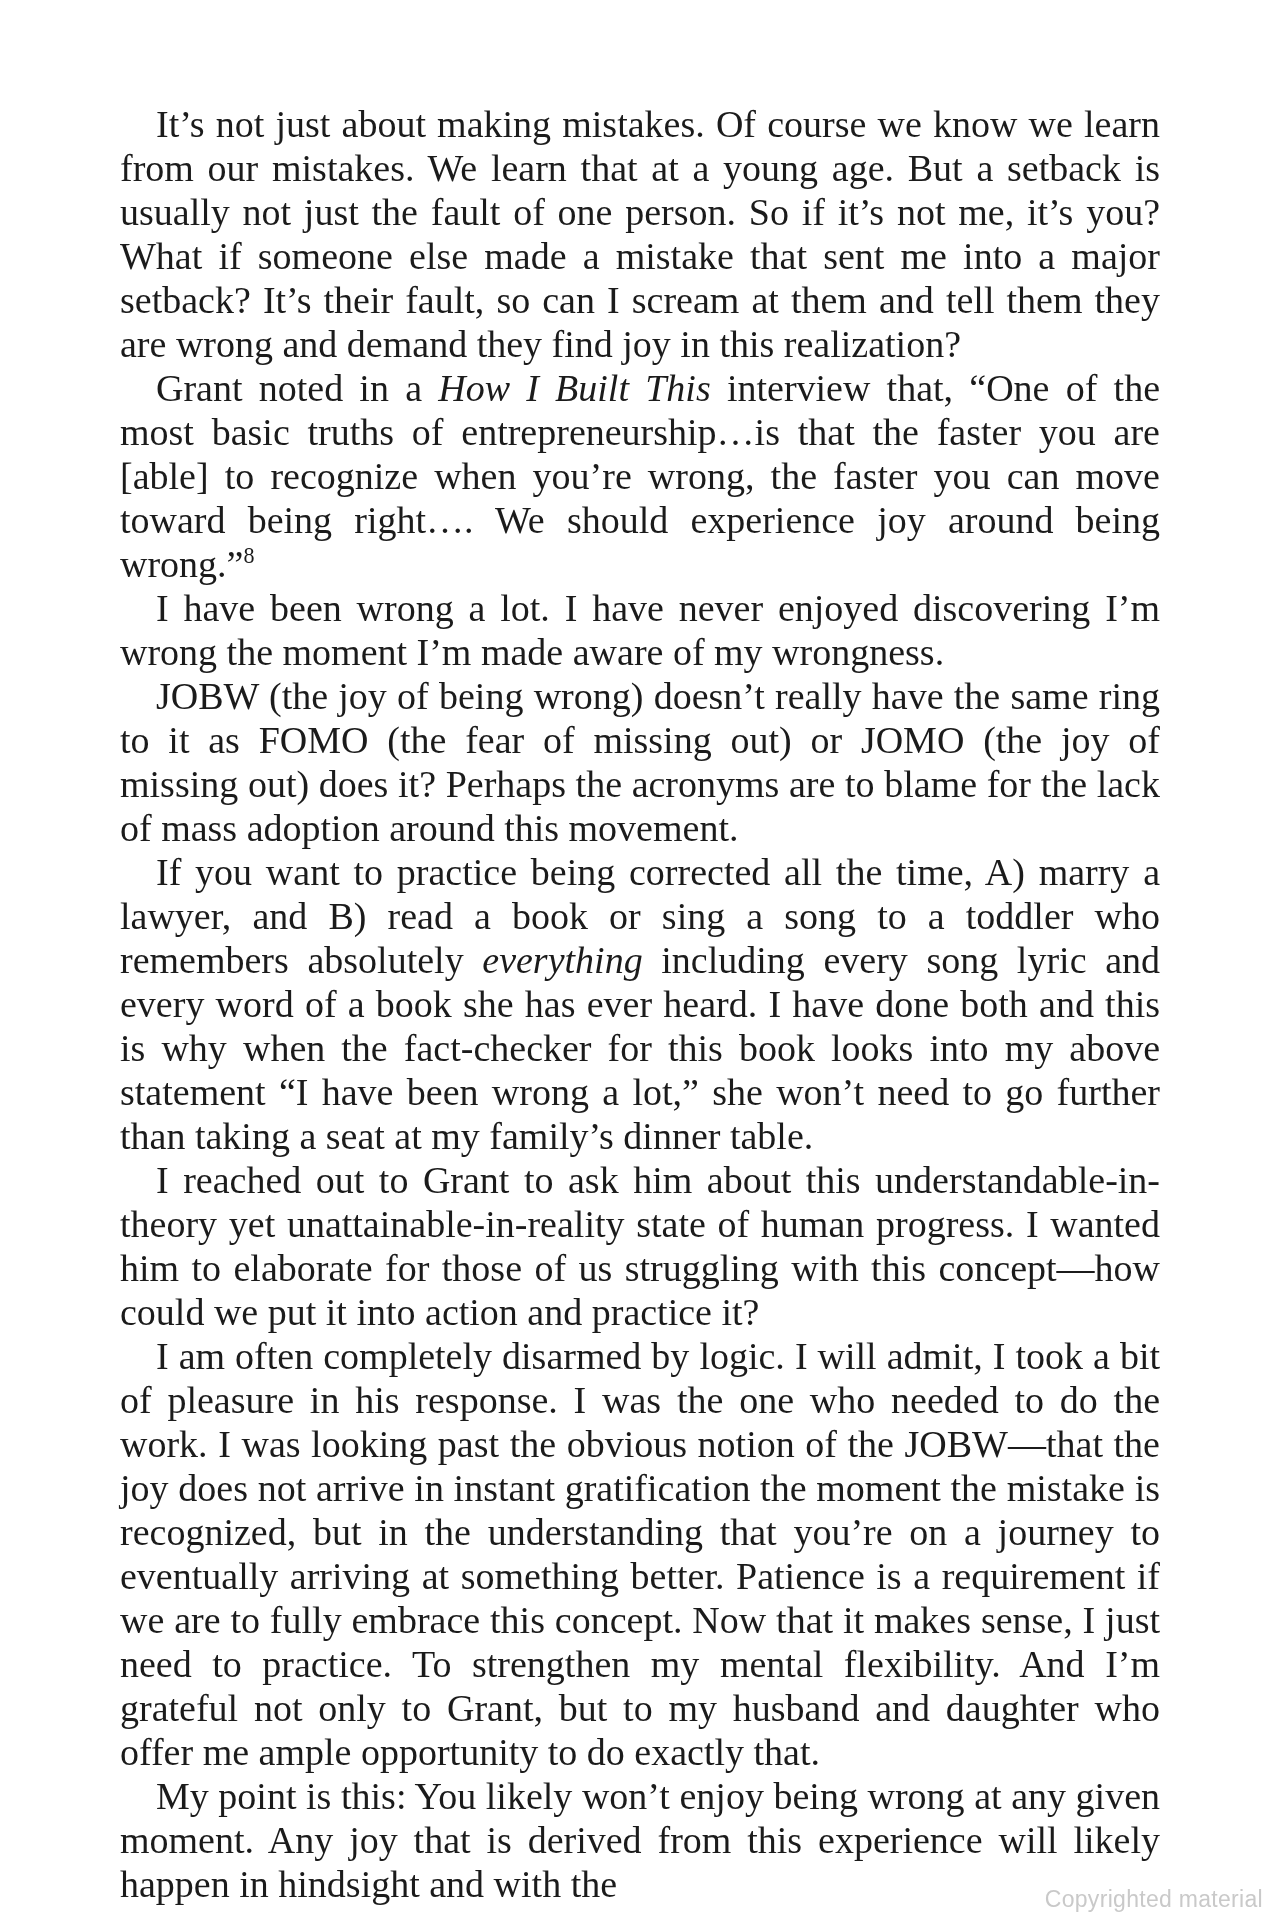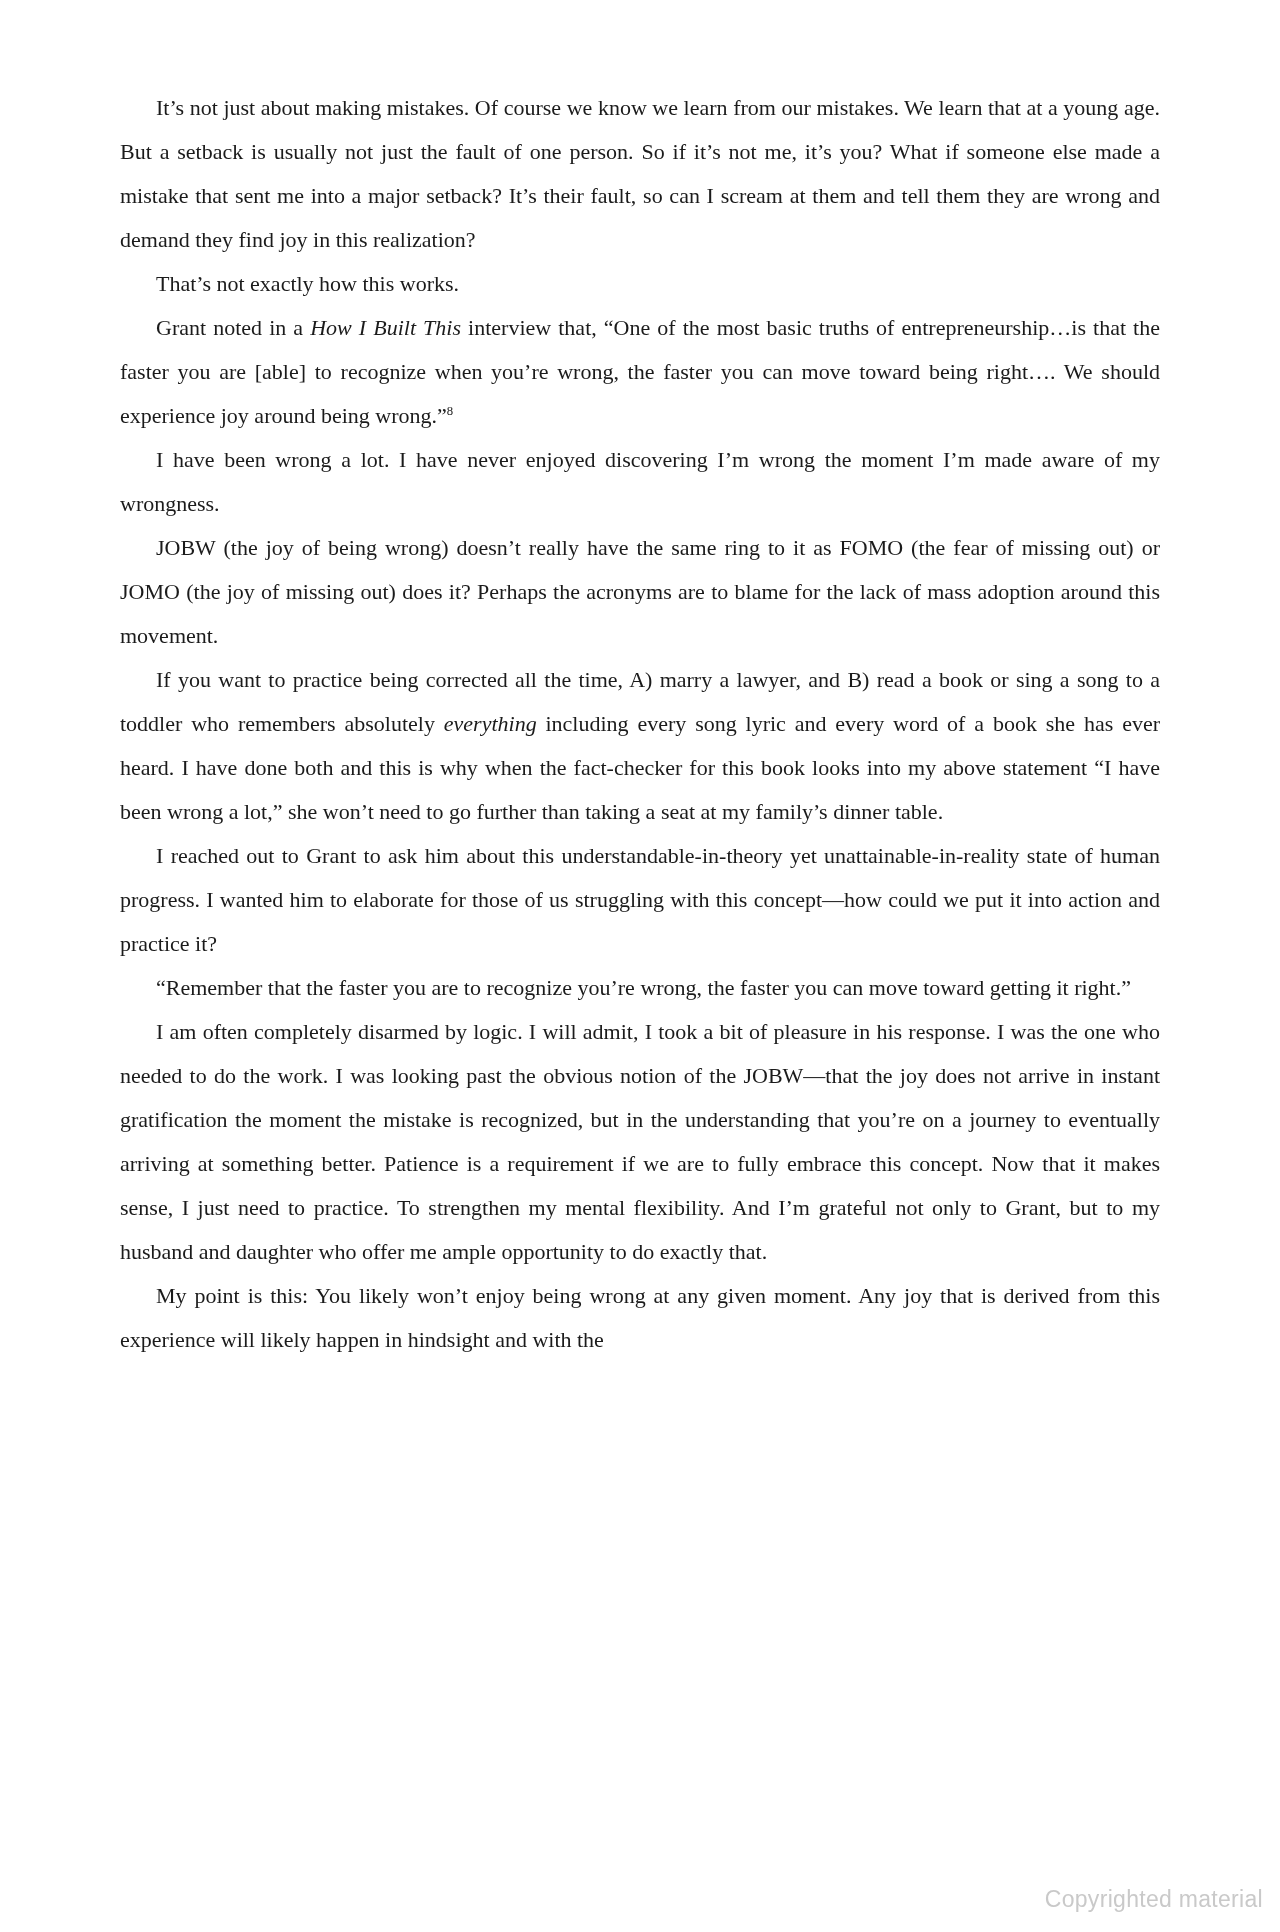--- a/index.html
+++ b/index.html
@@ -18,23 +18,23 @@
     position: relative;
     width: 1280px;
     height: 1932px;
     background: var(--background, #ffffff);
     overflow: hidden;
     font-family: "Liberation Serif", "DejaVu Serif", serif;
   }
   .text-block {
     position: absolute;
     left: 120px;
-    top: 86px;
+    top: 102px;
     width: 1040px;
-    font-size: 22px;
+    font-size: 38px;
     line-height: 44px;
     color: var(--text, #1b1b1b);
     text-align: justify;
   }
   .para {
     margin: 0;
     padding: 0;
     text-indent: 36px;
   }
   .para em {
@@ -56,24 +56,22 @@
     letter-spacing: 0.3px;
     color: var(--watermark, #c9c9c9);
   }
 </style>
 </head>
 <body>
 
 <div class="page">
   <div class="text-block">
       <p class="para"><span>It’s not just about making mistakes. Of course we know we learn from our mistakes. We learn that at a young age. But a setback is usually not just the fault of one person. So if it’s not me, it’s you? What if someone else made a mistake that sent me into a major setback? It’s their fault, so can I scream at them and tell them they are wrong and demand they find joy in this realization?</span></p>
-      <p class="para"><span>That’s not exactly how this works.</span></p>
       <p class="para"><span>Grant noted in a </span><em>How I Built This</em><span> interview that, “One of the most basic truths of entrepreneurship…is that the faster you are [able] to recognize when you’re wrong, the faster you can move toward being right…. We should experience joy around being wrong.”</span><sup>8</sup></p>
       <p class="para"><span>I have been wrong a lot. I have never enjoyed discovering I’m wrong the moment I’m made aware of my wrongness.</span></p>
       <p class="para"><span>JOBW (the joy of being wrong) doesn’t really have the same ring to it as FOMO (the fear of missing out) or JOMO (the joy of missing out) does it? Perhaps the acronyms are to blame for the lack of mass adoption around this movement.</span></p>
       <p class="para"><span>If you want to practice being corrected all the time, A) marry a lawyer, and B) read a book or sing a song to a toddler who remembers absolutely </span><em>everything</em><span> including every song lyric and every word of a book she has ever heard. I have done both and this is why when the fact-checker for this book looks into my above statement “I have been wrong a lot,” she won’t need to go further than taking a seat at my family’s dinner table.</span></p>
       <p class="para"><span>I reached out to Grant to ask him about this understandable-in-theory yet unattainable-in-reality state of human progress. I wanted him to elaborate for those of us struggling with this concept—how could we put it into action and practice it?</span></p>
-      <p class="para"><span>“Remember that the faster you are to recognize you’re wrong, the faster you can move toward getting it right.”</span></p>
       <p class="para"><span>I am often completely disarmed by logic. I will admit, I took a bit of pleasure in his response. I was the one who needed to do the work. I was looking past the obvious notion of the JOBW—that the joy does not arrive in instant gratification the moment the mistake is recognized, but in the understanding that you’re on a journey to eventually arriving at something better. Patience is a requirement if we are to fully embrace this concept. Now that it makes sense, I just need to practice. To strengthen my mental flexibility. And I’m grateful not only to Grant, but to my husband and daughter who offer me ample opportunity to do exactly that.</span></p>
       <p class="para"><span>My point is this: You likely won’t enjoy being wrong at any given moment. Any joy that is derived from this experience will likely happen in hindsight and with the</span></p>
     </div>
   <div class="watermark">Copyrighted material</div>
 </div>
 
 </body></html>

